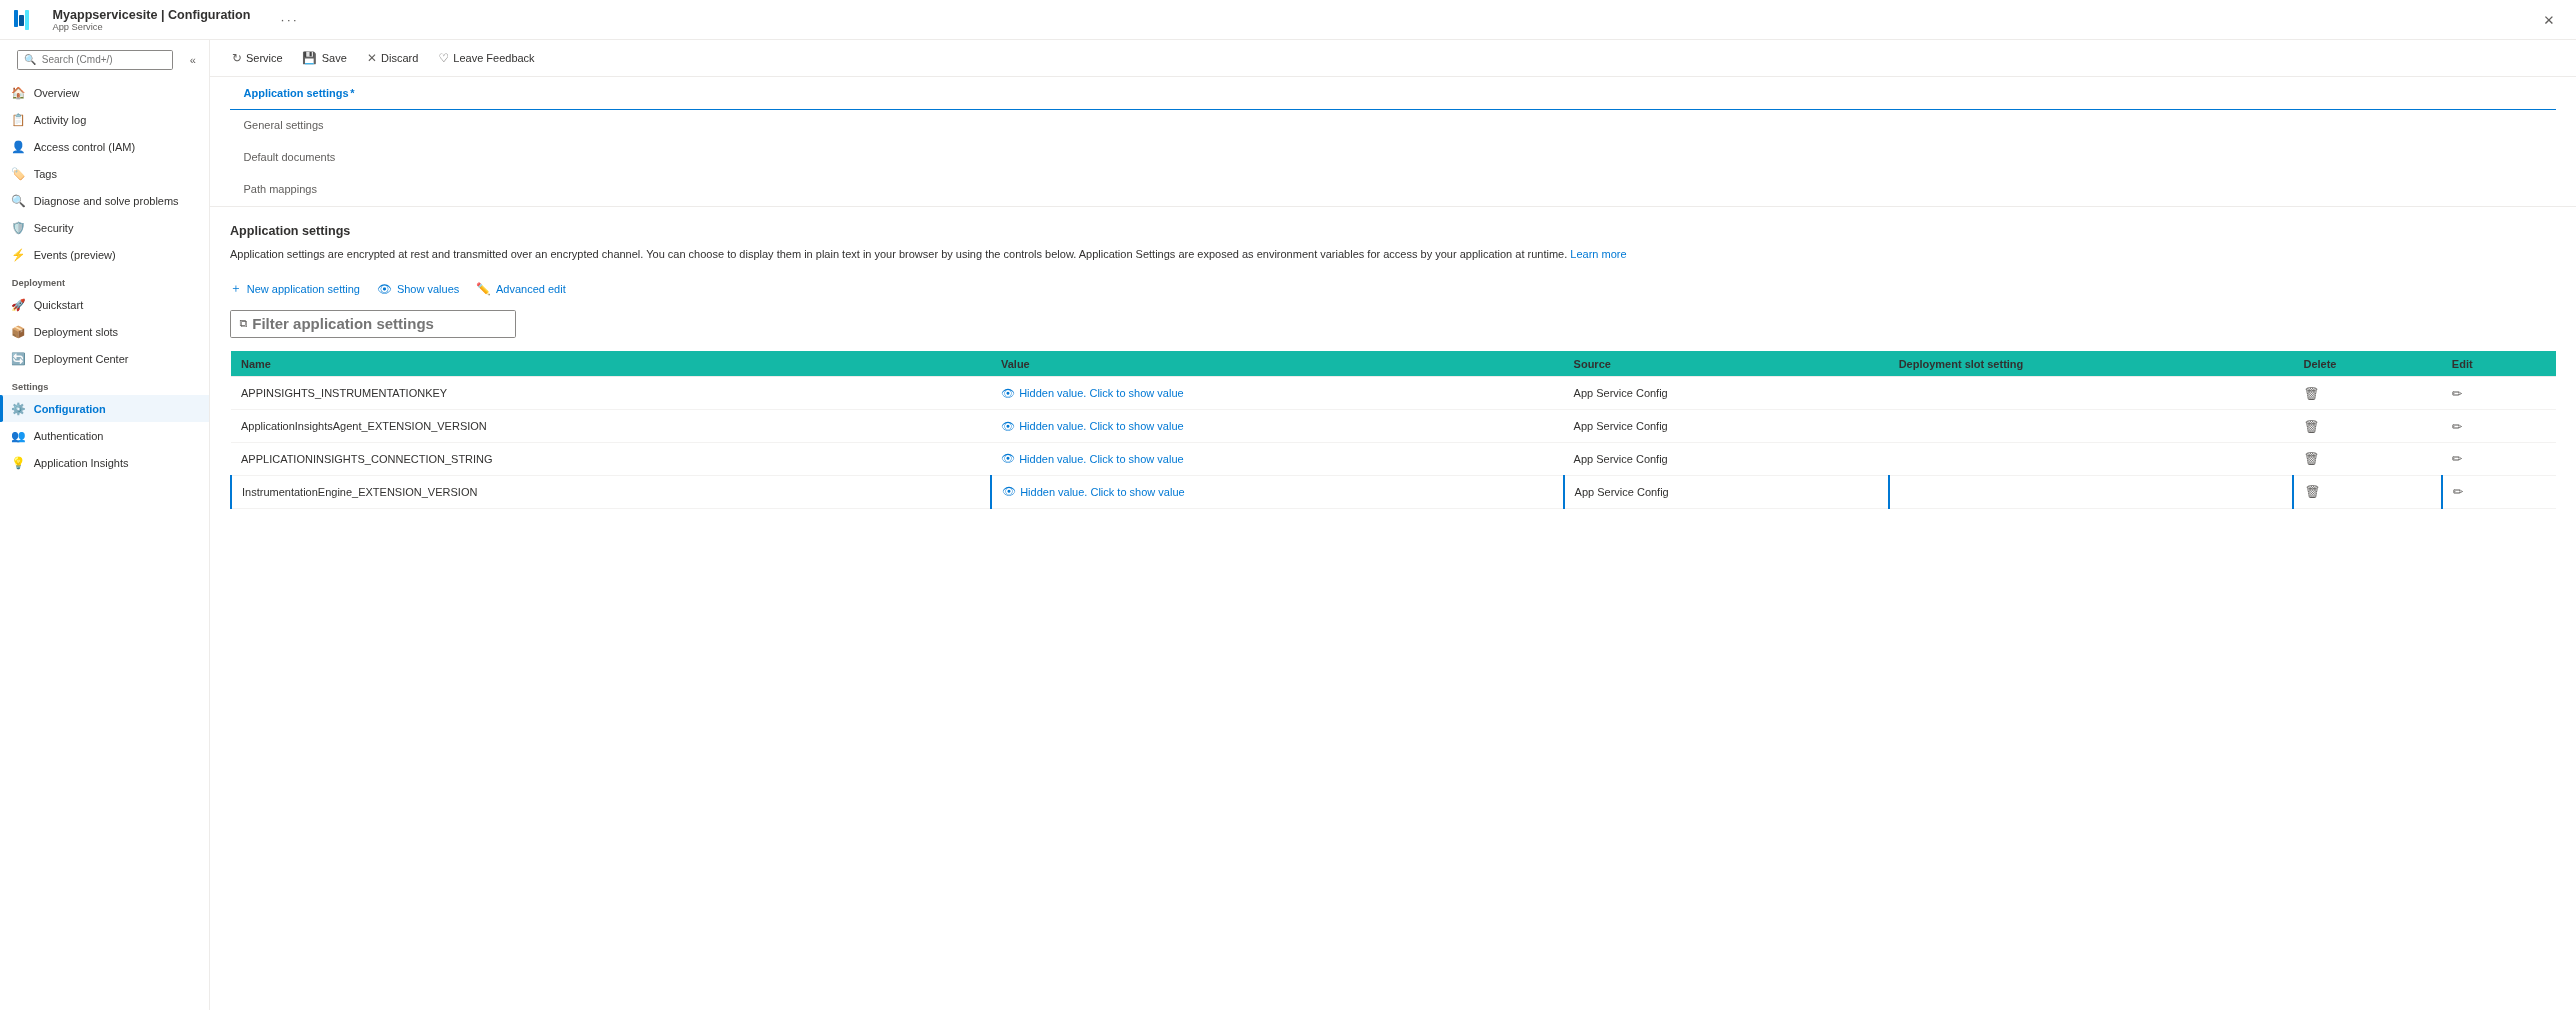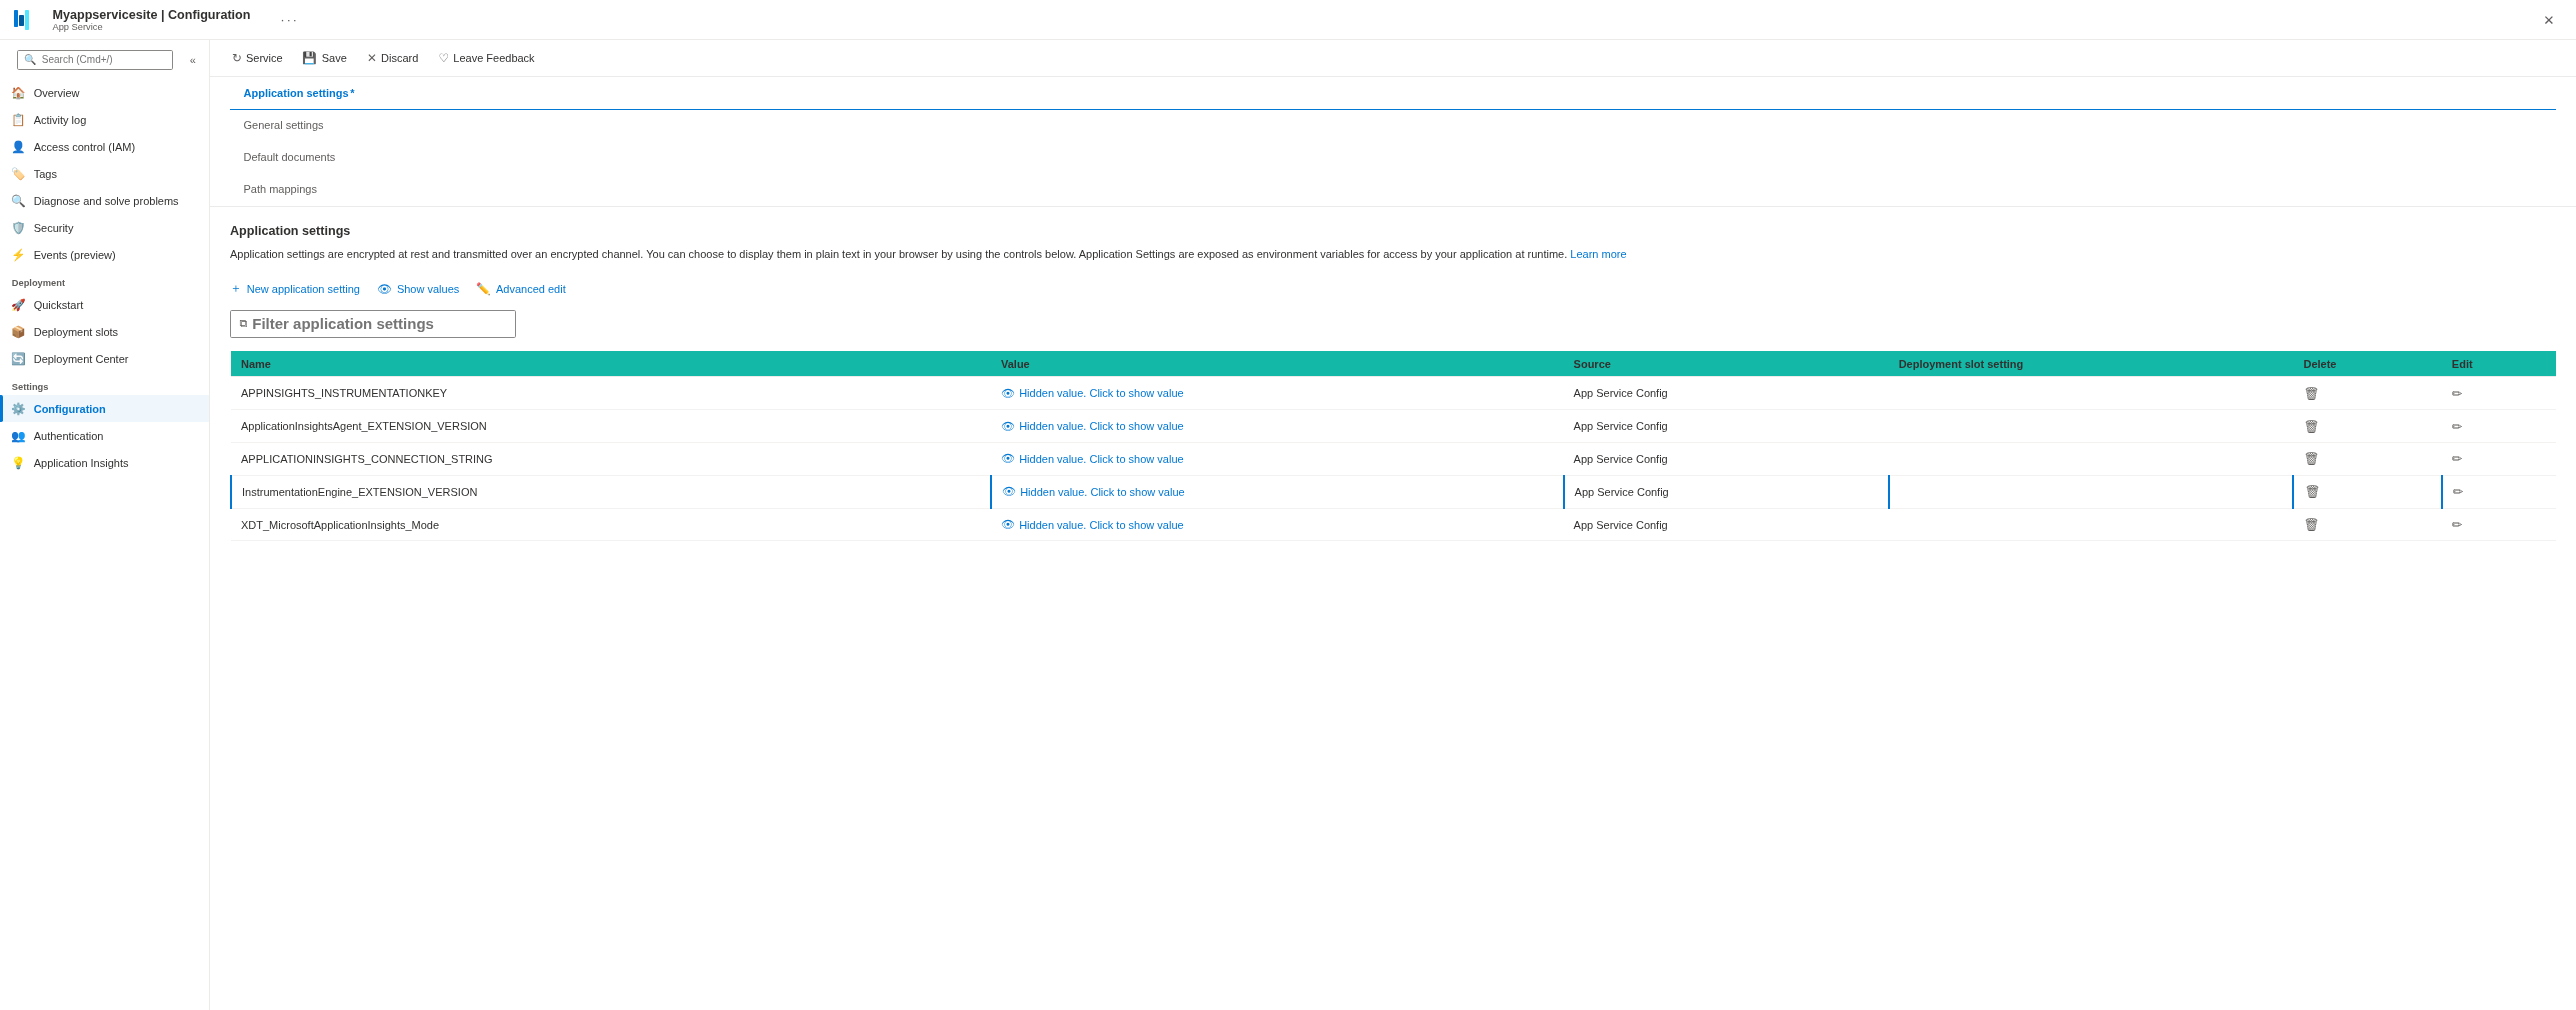--- a/index.html
+++ b/index.html
@@ -324,29 +324,19 @@
               <tr class="highlighted">
                 <td>InstrumentationEngine_EXTENSION_VERSION</td>
                 <td>
                   <span class="hidden-value"><span class="eye-icon">👁</span> Hidden value. Click to show value</span>
                 </td>
                 <td>App Service Config</td>
                 <td></td>
                 <td><span class="action-icon">🗑</span></td>
                 <td><span class="action-icon">✏</span></td>
               </tr>
-              <tr>
-                <td>XDT_MicrosoftApplicationInsights_Mode</td>
-                <td>
-                  <span class="hidden-value"><span class="eye-icon">👁</span> Hidden value. Click to show value</span>
-                </td>
-                <td>App Service Config</td>
-                <td></td>
-                <td><span class="action-icon">🗑</span></td>
-                <td><span class="action-icon">✏</span></td>
-              </tr>
             </tbody>
         </table>
       </div>
     </div>
   </div>
 </div>
 
 
 </body></html>

